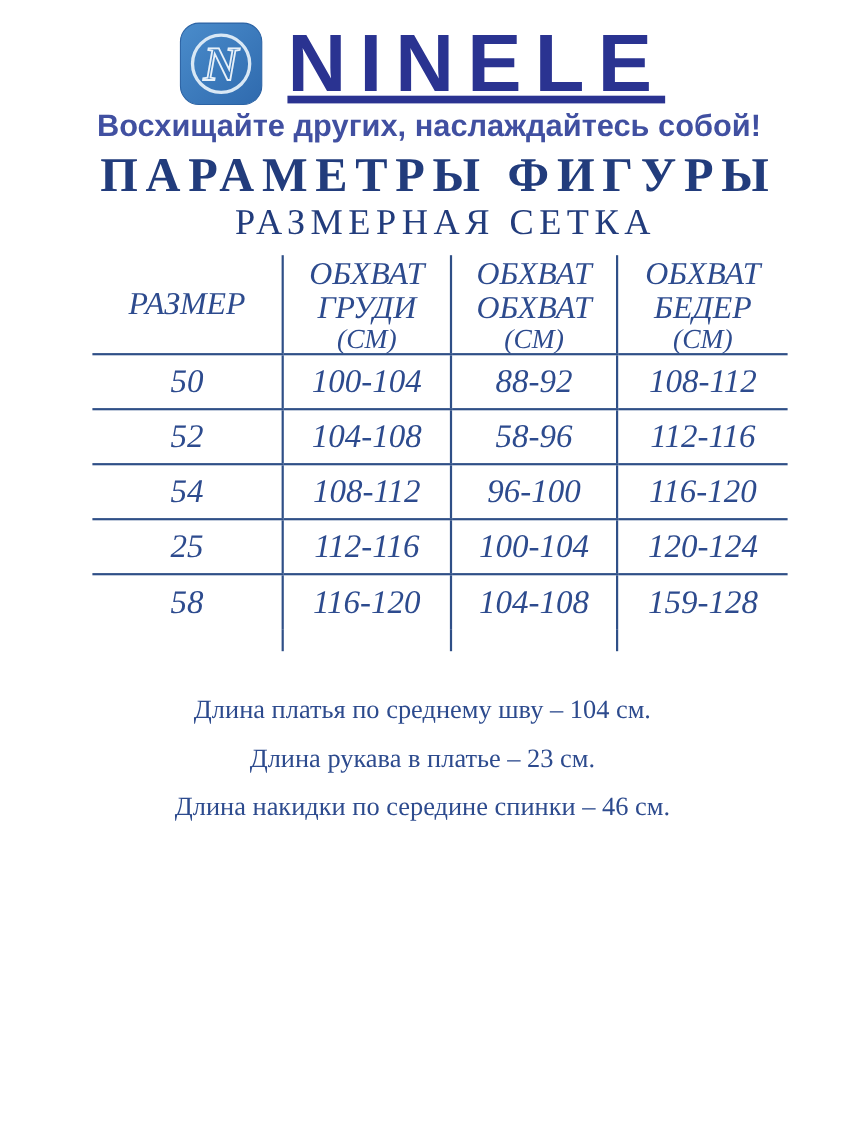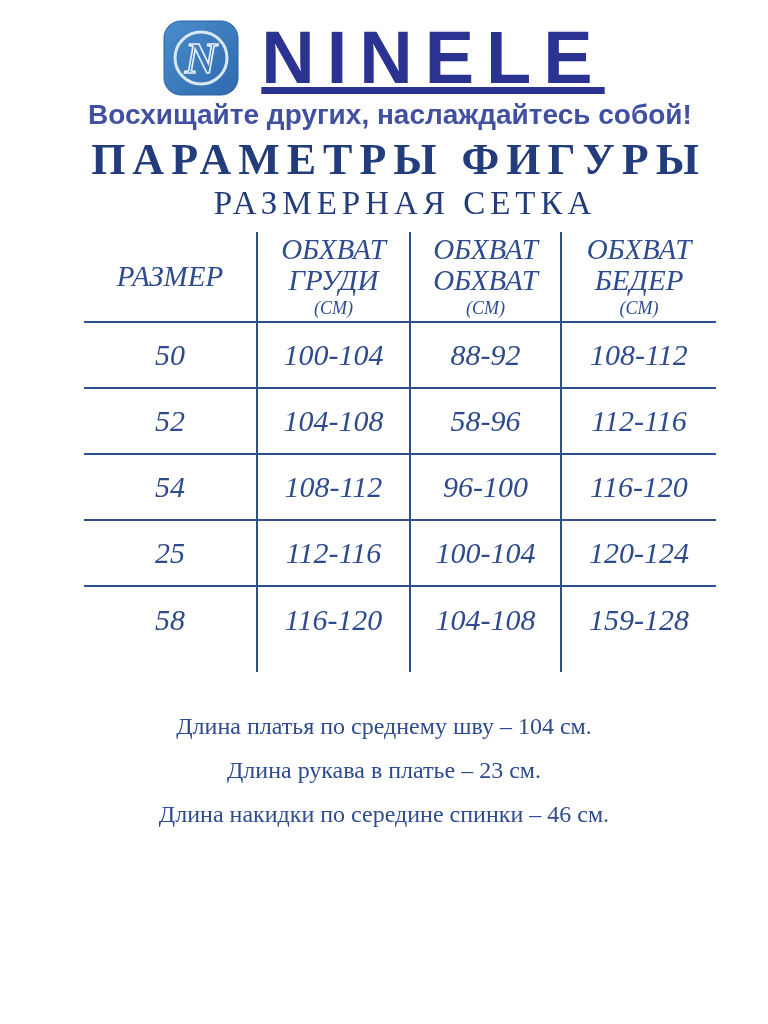--- a/index.html
+++ b/index.html
@@ -86,23 +86,23 @@
     padding:0;text-align:center;vertical-align:middle;
     font-weight:400;border:none;
   }
   .size-table .vline{border-left:2px solid var(--line);}
   .size-table thead th{
     height:90px;
     font-size:29px;
     line-height:31px;
     border-bottom:2px solid var(--line);
   }
-  .size-table .hunit{font-size:18px;line-height:21px;margin-top:2px;}
+  .size-table .hunit{font-size:25px;line-height:21px;margin-top:2px;}
   .size-table tbody td{
-    height:66px;
+    height:50px;
     font-size:30px;
   }
   .size-table tbody tr.ruled td{border-bottom:2px solid var(--line);}
   .size-table tbody tr.spacer td{height:20px;}
 
   
   .notes{margin-top:40px;text-align:center;color:var(--tabletext);}
   .note{font-size:24px;line-height:28px;margin:0 0 16px 0;}
 </style>
 </head>

